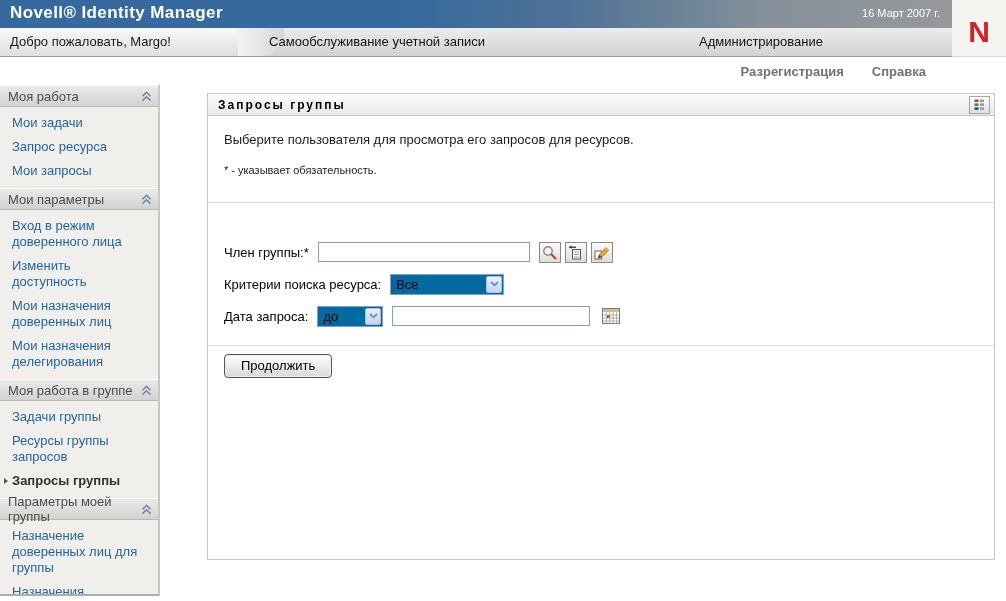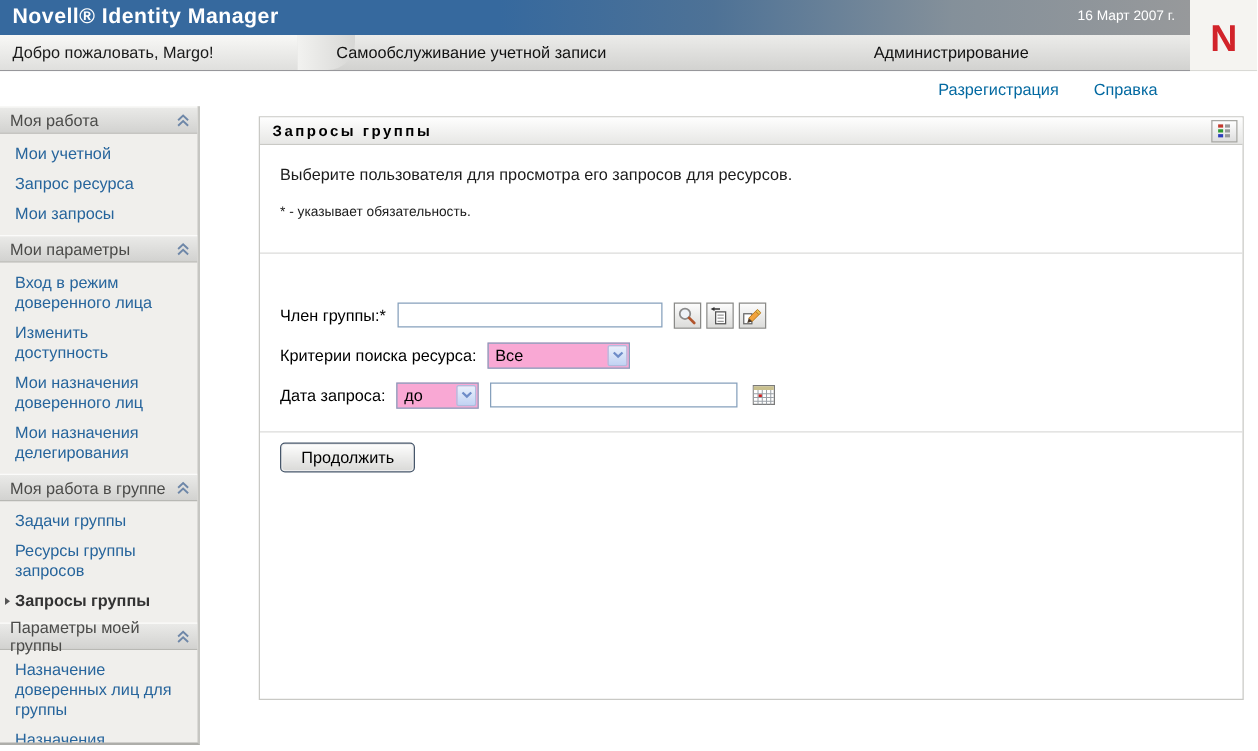--- a/index.html
+++ b/index.html
@@ -26,21 +26,21 @@
     background:linear-gradient(to right,#f2f2f0,#d7d7d5);border-radius:0 0 22px 0;}
   .tab{position:absolute;top:0;height:28px;line-height:28px;text-align:center;font-size:13px;color:#111;cursor:pointer;}
   .tab0{left:262px;width:230px;}
   .tab1{left:497px;width:168px;height:29px;background:#fff;z-index:2;
         border-left:1px solid #b4b4b2;border-right:1px solid #b4b4b2;box-sizing:border-box;}
   .tab2{left:666px;width:190px;}
 
   
   .linksbar{position:absolute;left:0;top:57px;width:1006px;height:28px;background:#fff;
     display:flex;justify-content:flex-end;align-items:center;gap:28px;padding-right:80px;box-sizing:border-box;}
-  .ulink{font-size:13px;color:#0369a1;text-decoration:none;cursor:pointer;}
+  .ulink{font-size:13px;color:#737373;text-decoration:none;cursor:pointer;font-weight:bold;}
 
   
   .sidebar{position:absolute;left:0;top:85px;width:160px;height:511px;box-sizing:border-box;
     background:#f0efec;border-right:2px solid #c6c6c2;border-bottom:2px solid #aeaeaa;overflow:hidden;}
   .ssec{margin-bottom:5px;}
   .shead{height:22px;box-sizing:border-box;background:linear-gradient(to bottom,#eaeae8,#d2d2d0);
     border-top:1px solid #fbfbfa;border-bottom:1px solid #b8b8b4;
     display:flex;justify-content:space-between;align-items:center;
     padding:0 6px 0 8px;color:#4b4b49;font-size:13px;margin-bottom:4px;}
   .collapse{display:inline-flex;cursor:pointer;}
@@ -68,21 +68,21 @@
   .form{margin-top:38px;display:flex;flex-direction:column;gap:10px;}
   .frow{display:flex;align-items:center;gap:9px;font-size:13px;color:#000;height:22px;}
   .txt{height:20px;border:1px solid #86a0bc;font-size:13px;padding:1px 4px;box-sizing:border-box;
     font-family:"Liberation Sans","DejaVu Sans",sans-serif;}
   .txt.member{width:212px;}
   .txt.datev{width:198px;}
   .icongroup{display:flex;gap:4px;align-items:center;}
   .iconbtn{width:22px;height:21px;padding:0;border:1px solid #8a8a88;cursor:pointer;
     background:linear-gradient(to bottom,#fcfcfc,#dcdcda);display:inline-flex;align-items:center;justify-content:center;}
   .xpselect{display:inline-flex;align-items:center;justify-content:space-between;height:21px;
-    border:1px solid #86a0bc;background:#f9a8d4;box-sizing:border-box;padding-left:5px;font-size:13px;cursor:pointer;}
+    border:1px solid #86a0bc;background:#0369a1;box-sizing:border-box;padding-left:5px;font-size:13px;cursor:pointer;}
   .xpselect.criteria{width:114px;}
   .xpselect.dateop{width:66px;}
   .selbtn{width:16px;height:17px;margin:1px;border:1px solid #aebedf;border-radius:2px;box-sizing:border-box;
     background:linear-gradient(to bottom,#e9f0fc,#c2d3f3);display:flex;align-items:center;justify-content:center;}
   .calwrap{display:inline-flex;margin-left:3px;cursor:pointer;}
 
   .continue{margin-top:8px;padding:3px 16px 4px;font-size:13px;color:#000;cursor:pointer;
     font-family:"Liberation Sans","DejaVu Sans",sans-serif;
     background:linear-gradient(to bottom,#fefefe,#d9d9d7);
     border:1px solid #46566a;border-radius:4px;box-shadow:inset 0 0 0 1px #eee;}
@@ -117,38 +117,38 @@
     <div class="ssec">
       <div class="shead">
         <span>Моя работа</span>
         <span class="collapse">
           <svg width="11" height="11" viewBox="0 0 11 11">
               <polyline points="1.5,5.2 5.5,1.4 9.5,5.2" fill="none" stroke="#6e87a8" stroke-width="1.5"></polyline>
               <polyline points="1.5,9.6 5.5,5.8 9.5,9.6" fill="none" stroke="#6e87a8" stroke-width="1.5"></polyline>
             </svg>
         </span>
       </div>
-      <a class="sitem">Мои учетной</a>
+      <a class="sitem">Мои задачи</a>
       <a class="sitem">Запрос ресурса</a>
       <a class="sitem">Мои запросы</a>
     </div>
 
     <div class="ssec">
       <div class="shead">
         <span>Мои параметры</span>
         <span class="collapse">
           <svg width="11" height="11" viewBox="0 0 11 11">
               <polyline points="1.5,5.2 5.5,1.4 9.5,5.2" fill="none" stroke="#6e87a8" stroke-width="1.5"></polyline>
               <polyline points="1.5,9.6 5.5,5.8 9.5,9.6" fill="none" stroke="#6e87a8" stroke-width="1.5"></polyline>
             </svg>
         </span>
       </div>
       <a class="sitem">Вход в режим доверенного лица</a>
       <a class="sitem">Изменить доступность</a>
-      <a class="sitem">Мои назначения доверенного лиц</a>
+      <a class="sitem">Мои назначения доверенных лиц</a>
       <a class="sitem">Мои назначения делегирования</a>
     </div>
 
     <div class="ssec">
       <div class="shead">
         <span>Моя работа в группе</span>
         <span class="collapse">
           <svg width="11" height="11" viewBox="0 0 11 11">
               <polyline points="1.5,5.2 5.5,1.4 9.5,5.2" fill="none" stroke="#6e87a8" stroke-width="1.5"></polyline>
               <polyline points="1.5,9.6 5.5,5.8 9.5,9.6" fill="none" stroke="#6e87a8" stroke-width="1.5"></polyline>

